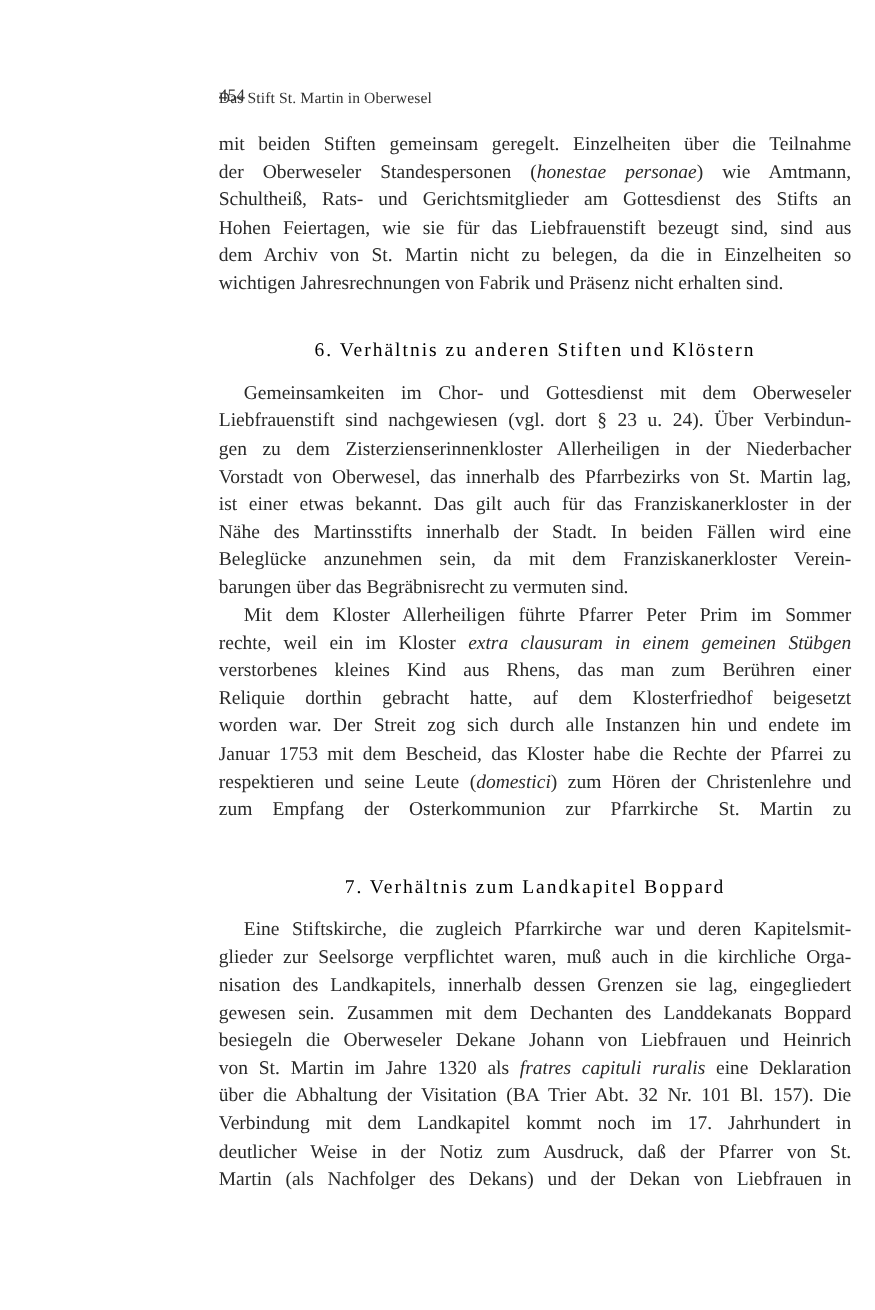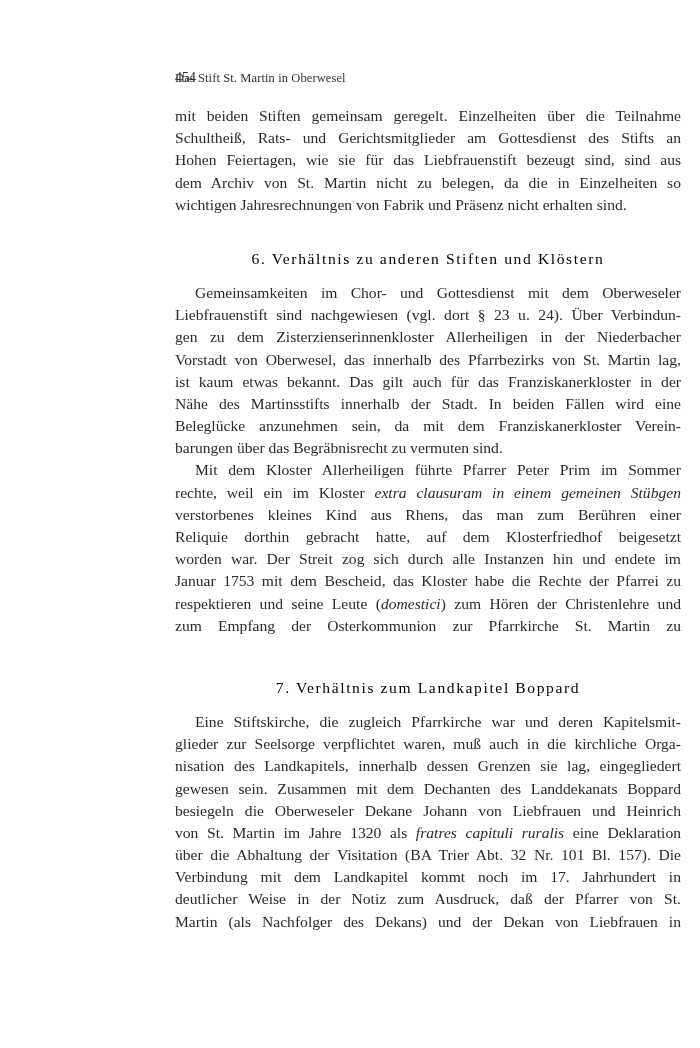--- a/index.html
+++ b/index.html
@@ -79,33 +79,34 @@
 
 <div class="page">
   <div class="running-head">
     <span class="page-number">454</span>
     <span class="running-title">Das Stift St. Martin in Oberwesel</span>
   </div>
 
   <div class="body-text">
     <div class="para">
         <span class="line">mit beiden Stiften gemeinsam geregelt. Einzelheiten über die Teilnahme</span>
+        <span class="line">der Oberweseler Standespersonen (<i>honestae personae</i>) wie Amtmann,</span>
         <span class="line">Schultheiß, Rats- und Gerichtsmitglieder am Gottesdienst des Stifts an</span>
         <span class="line">Hohen Feiertagen, wie sie für das Liebfrauenstift bezeugt sind, sind aus</span>
         <span class="line">dem Archiv von St. Martin nicht zu belegen, da die in Einzelheiten so</span>
         <span class="line last">wichtigen Jahresrechnungen von Fabrik und Präsenz nicht erhalten sind.</span>
       </div>
 
     <div class="heading h6">6. Verhältnis zu anderen Stiften und Klöstern</div>
     <div class="para">
         <span class="line indent">Gemeinsamkeiten im Chor- und Gottesdienst mit dem Oberweseler</span>
         <span class="line">Liebfrauenstift sind nachgewiesen (vgl. dort § 23 u. 24). Über Verbindun-</span>
         <span class="line">gen zu dem Zisterzienserinnenkloster Allerheiligen in der Niederbacher</span>
         <span class="line">Vorstadt von Oberwesel, das innerhalb des Pfarrbezirks von St. Martin lag,</span>
-        <span class="line">ist kaum etwas bekannt. Das gilt auch für das Franziskanerkloster in der</span>
+        <span class="line">ist einer etwas bekannt. Das gilt auch für das Franziskanerkloster in der</span>
         <span class="line">Nähe des Martinsstifts innerhalb der Stadt. In beiden Fällen wird eine</span>
         <span class="line">Beleglücke anzunehmen sein, da mit dem Franziskanerkloster Verein-</span>
         <span class="line last">barungen über das Begräbnisrecht zu vermuten sind.</span>
       </div>
     <div class="para">
         <span class="line indent">Mit dem Kloster Allerheiligen führte Pfarrer Peter Prim im Sommer</span>
         <span class="line">rechte, weil ein im Kloster <i>extra clausuram in einem gemeinen Stübgen</i></span>
         <span class="line">verstorbenes kleines Kind aus Rhens, das man zum Berühren einer</span>
         <span class="line">Reliquie dorthin gebracht hatte, auf dem Klosterfriedhof beigesetzt</span>
         <span class="line">worden war. Der Streit zog sich durch alle Instanzen hin und endete im</span>

